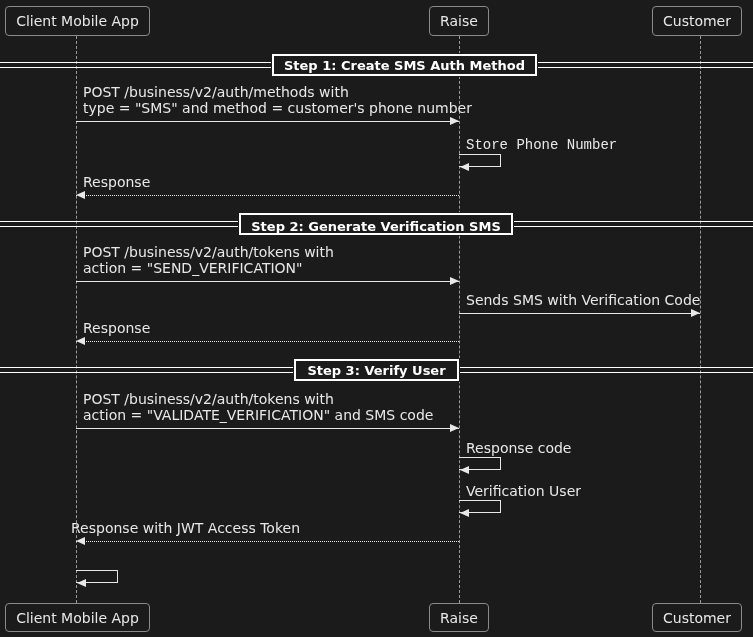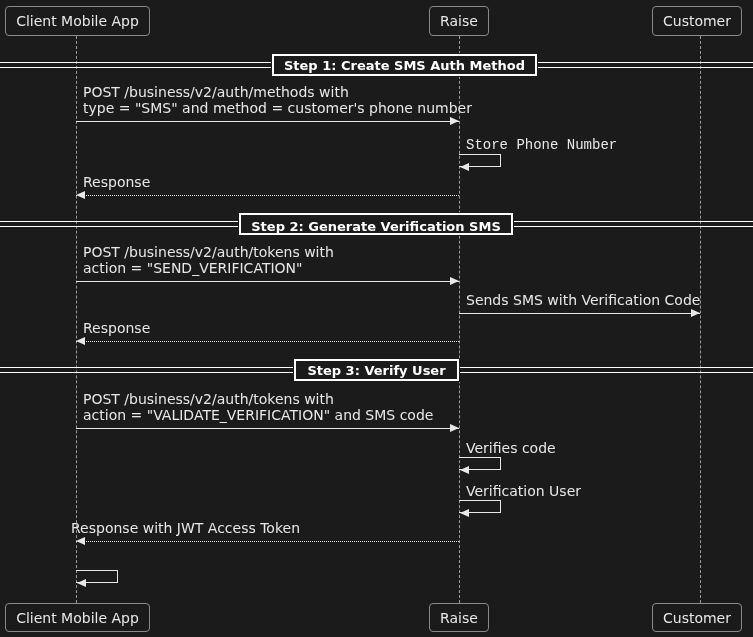--- a/index.html
+++ b/index.html
@@ -161,21 +161,21 @@
     <div class="msg-label" style="left: 466px; top: 292px;">Sends SMS with Verification Code</div>
     <div class="msg-line dotted" style="left: 76px; top: 341px; width: 383px;"></div>
     <div class="arrowhead left" style="top: 337px; left: 76px;"></div>
     <div class="msg-label" style="left: 83px; top: 320px;">Response</div>
     <div class="msg-line" style="left: 76px; top: 428px; width: 383px;"></div>
     <div class="arrowhead right" style="top: 424px; left: 450px;"></div>
     <div class="msg-label" style="left: 83px; top: 391px;">POST /business/v2/auth/tokens with</div>
     <div class="msg-label" style="left: 83px; top: 407px;">action = "VALIDATE_VERIFICATION" and SMS code</div>
     <div class="self-loop" style="left: 459px; top: 457px; width: 42px; height: 13px;"></div>
     <div class="arrowhead left" style="left: 460px; top: 466px;"></div>
-    <div class="msg-label" style="left: 466px; top: 440px;">Verifies code</div>
+    <div class="msg-label" style="left: 466px; top: 440px;">Response code</div>
     <div class="self-loop" style="left: 459px; top: 500px; width: 42px; height: 13px;"></div>
     <div class="arrowhead left" style="left: 460px; top: 509px;"></div>
     <div class="msg-label" style="left: 466px; top: 483px;">Verification User</div>
     <div class="msg-line dotted" style="left: 76px; top: 541px; width: 383px;"></div>
     <div class="arrowhead left" style="top: 537px; left: 76px;"></div>
     <div class="msg-label" style="left: 71px; top: 520px;">Response with JWT Access Token</div>
     <div class="self-loop" style="left: 76px; top: 570px; width: 42px; height: 13px;"></div>
     <div class="arrowhead left" style="left: 77px; top: 579px;"></div>
   </div>
 

